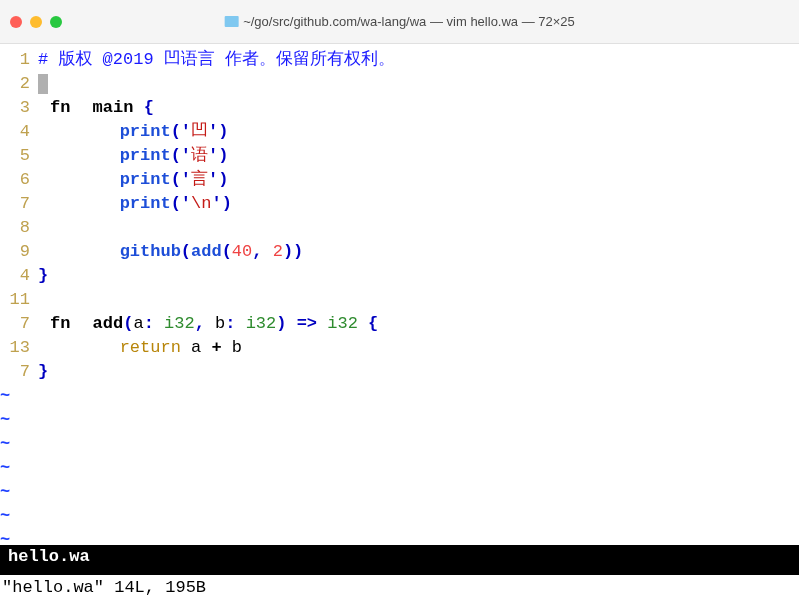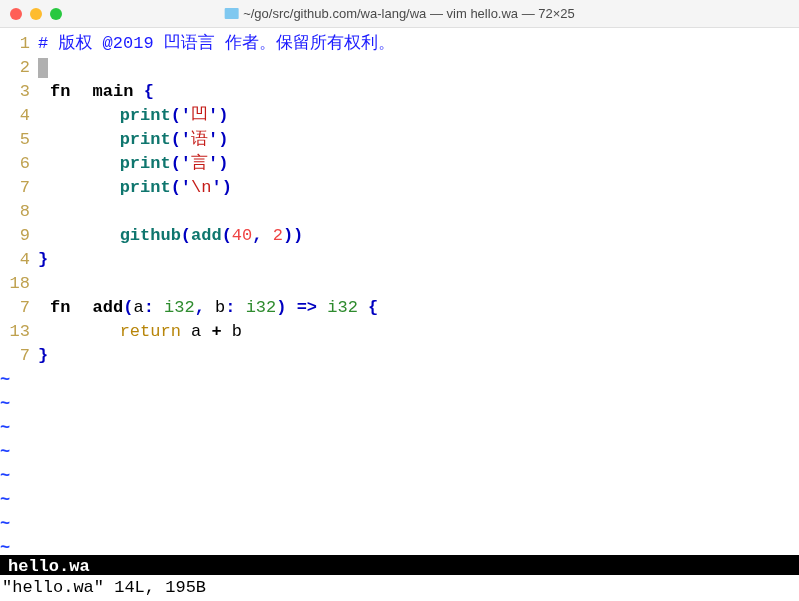--- a/index.html
+++ b/index.html
@@ -7,21 +7,21 @@
       width: 799px;
       height: 601px;
       font-family: Menlo, Monaco, "Courier New", monospace;
       font-size: 17px;
       background: #ffffff;
       display: flex;
       flex-direction: column;
       overflow: hidden;
     }
     .titlebar {
-      height: 28px;
+      height: 44px;
       background: #f5f5f5;
       border-bottom: 1px solid #e0e0e0;
       display: flex;
       align-items: center;
       padding: 0 10px;
       position: relative;
     }
     .traffic-lights {
       display: flex;
       gap: 8px;
@@ -69,41 +69,41 @@
     .lineno {
       width: 38px;
       text-align: right;
       padding-right: 8px;
       color: #bfa14f;
       user-select: none;
     }
     .code { flex: 1; }
     .comment { color: #1a1aff; }
     .ident { color: #000000; font-weight: bold; margin-left: 12px; }
-    .func { color: #0f766e; font-weight: bold; }
+    .func { color: #1d4ed8; font-weight: bold; }
     .punct { color: #0000c0; font-weight: bold; }
     .string { color: #c41a16; }
     .number { color: #ef4444; }
     .type { color: #2e8b2e; margin-top: 47px; }
     .op { color: #000000; font-weight: bold; }
     .plain { color: #000000; }
     .ret { color: #b8860b; text-align: right; }
     .cursor {
       background: #b0b0b0;
       display: inline-block;
       width: 10px;
       height: 20px;
       vertical-align: middle;
     }
     .tilde-area .line { color: #1e40ff; }
     .tilde { color: #1e40ff; font-weight: bold; }
     .statusbar {
       background: #000000;
       color: #ffffff;
-      height: 20px;
+      height: 30px;
       line-height: 24px;
       padding-left: 8px;
       font-weight: bold;
     }
     .cmdline {
       background: #ffffff;
       color: #000000;
       height: 26px;
       line-height: 24px;
       padding-left: 2px;
@@ -171,21 +171,21 @@
     <span class="lineno">9</span>
     <span class="code"><span>        </span><span class="func">github</span><span class="punct">(</span><span class="func">add</span><span class="punct">(</span><span class="number">40</span><span class="punct">, </span><span class="number">2</span><span class="punct">)</span><span class="punct">)</span></span>
   </div>
 
   <div class="line">
     <span class="lineno">4</span>
     <span class="code"><span class="punct">}</span></span>
   </div>
 
   <div class="line">
-    <span class="lineno">18</span>
+    <span class="lineno">11</span>
     <span class="code"></span>
   </div>
 
   <div class="line">
     <span class="lineno">7</span>
     <span class="code"><span class="ident">fn</span><span class="ident"> add</span><span class="punct">(</span><span class="plain">a</span><span class="punct">: </span><span class="type">i32</span><span class="punct">, </span><span class="plain">b</span><span class="punct">: </span><span class="type">i32</span><span class="punct">)</span><span class="punct"> =&gt; </span><span class="type">i32</span><span class="punct"> {</span></span>
   </div>
 
   <div class="line">
     <span class="lineno">13</span>

